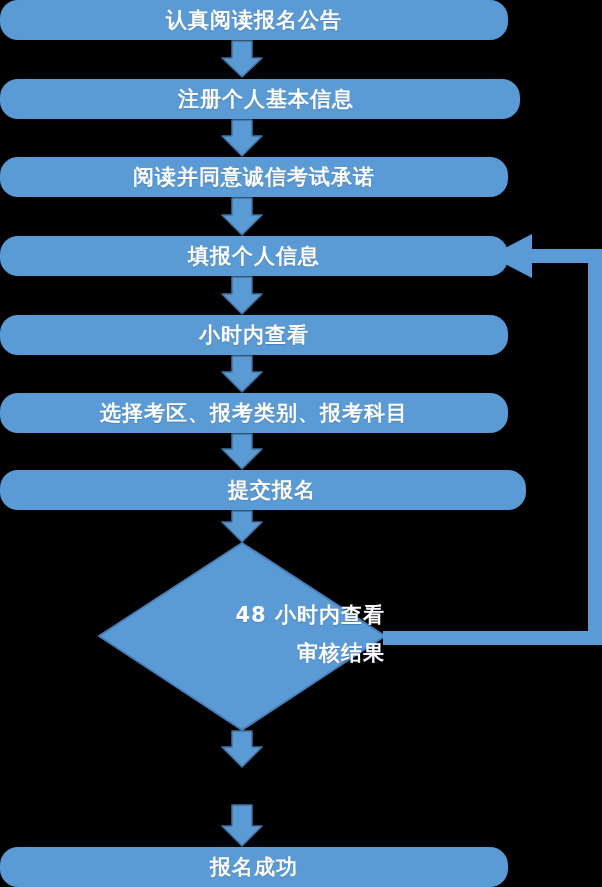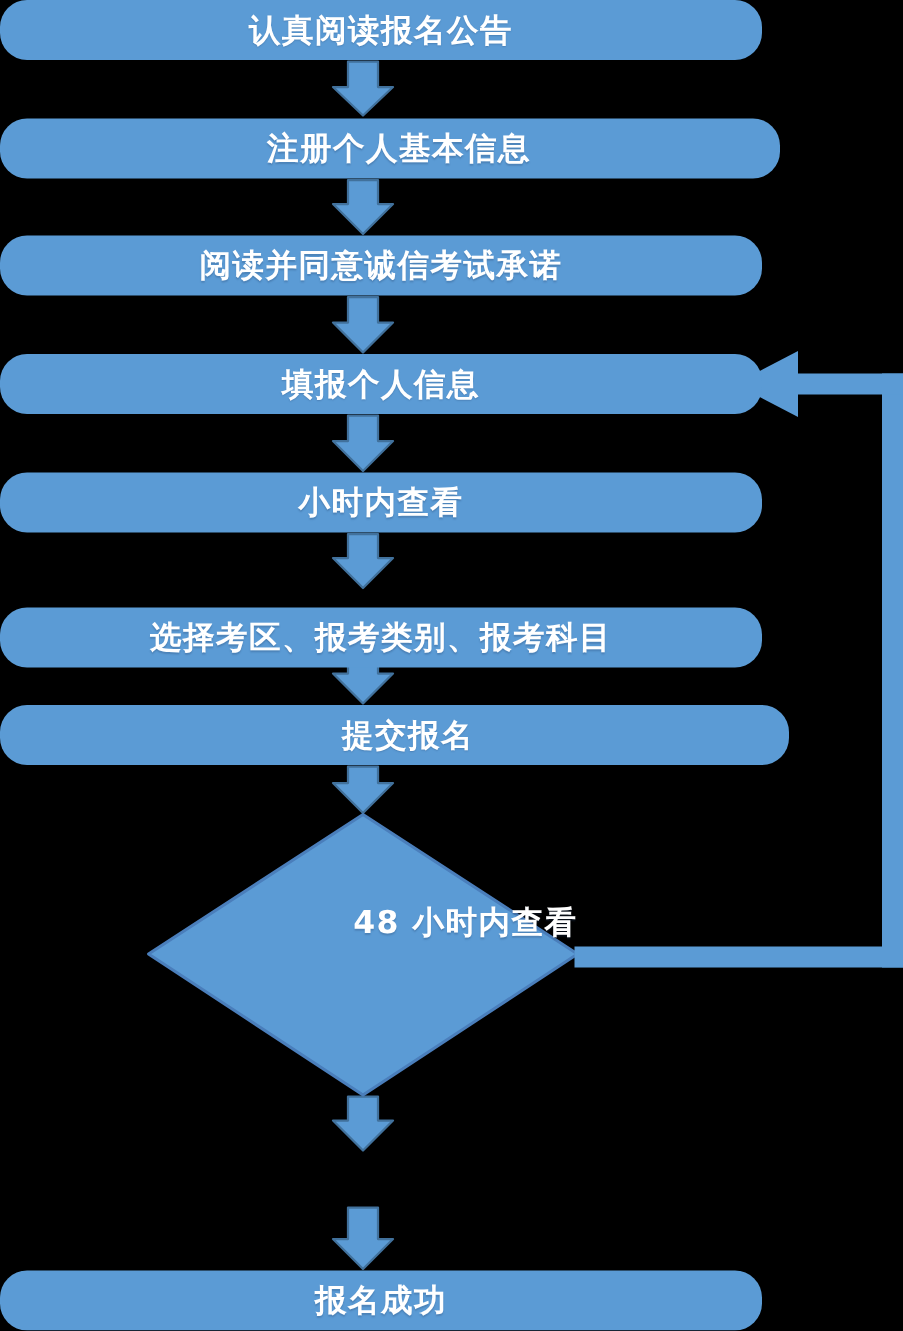--- a/index.html
+++ b/index.html
@@ -92,21 +92,22 @@
     <rect class="connector" x="588" y="249" width="14" height="396" fill="#5b9bd5"></rect>
     <rect class="connector" x="531" y="249" width="71" height="14" fill="#5b9bd5"></rect>
     <polygon class="connector" points="490,256 532,234 532,278" fill="#5b9bd5"></polygon>
   </svg>
 
   <div class="step-box" style="top:0;">认真阅读报名公告</div>
   <div class="step-box" style="top:79px;padding-left:12px;">注册个人基本信息</div>
   <div class="step-box" style="top:236px;">填报个人信息</div>
   <div class="step-box" style="top:157px;">阅读并同意诚信考试承诺</div>
   <div class="step-box" style="top:315px;">小时内查看</div>
-  <div class="step-box" style="top:393px;margin-top:12px;">选择考区、报考类别、报考科目</div>
+  <div class="step-box" style="top:393px;">选择考区、报考类别、报考科目</div>
   <div class="step-box" style="top:470px;padding-left:18px;">提交报名</div>
   <div class="step-box" style="top:847px;">报名成功</div>
 
   <div class="decision-label">
     <span>48 小时内查看</span>
+    <span>审核结果</span>
   </div>
 
 </div>
 
 </body></html>

